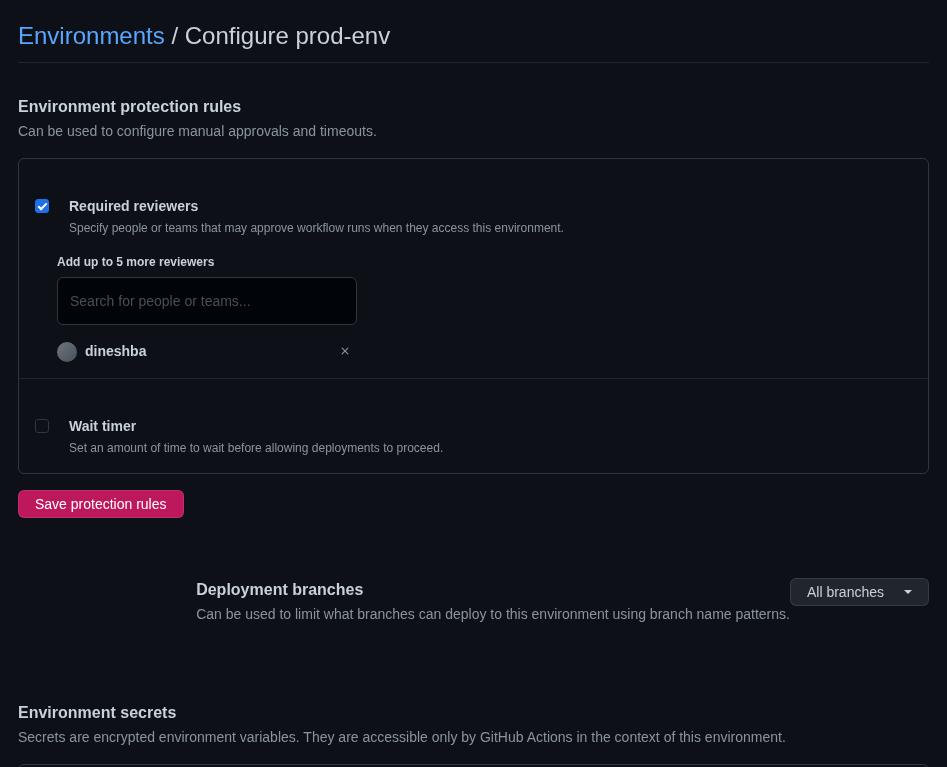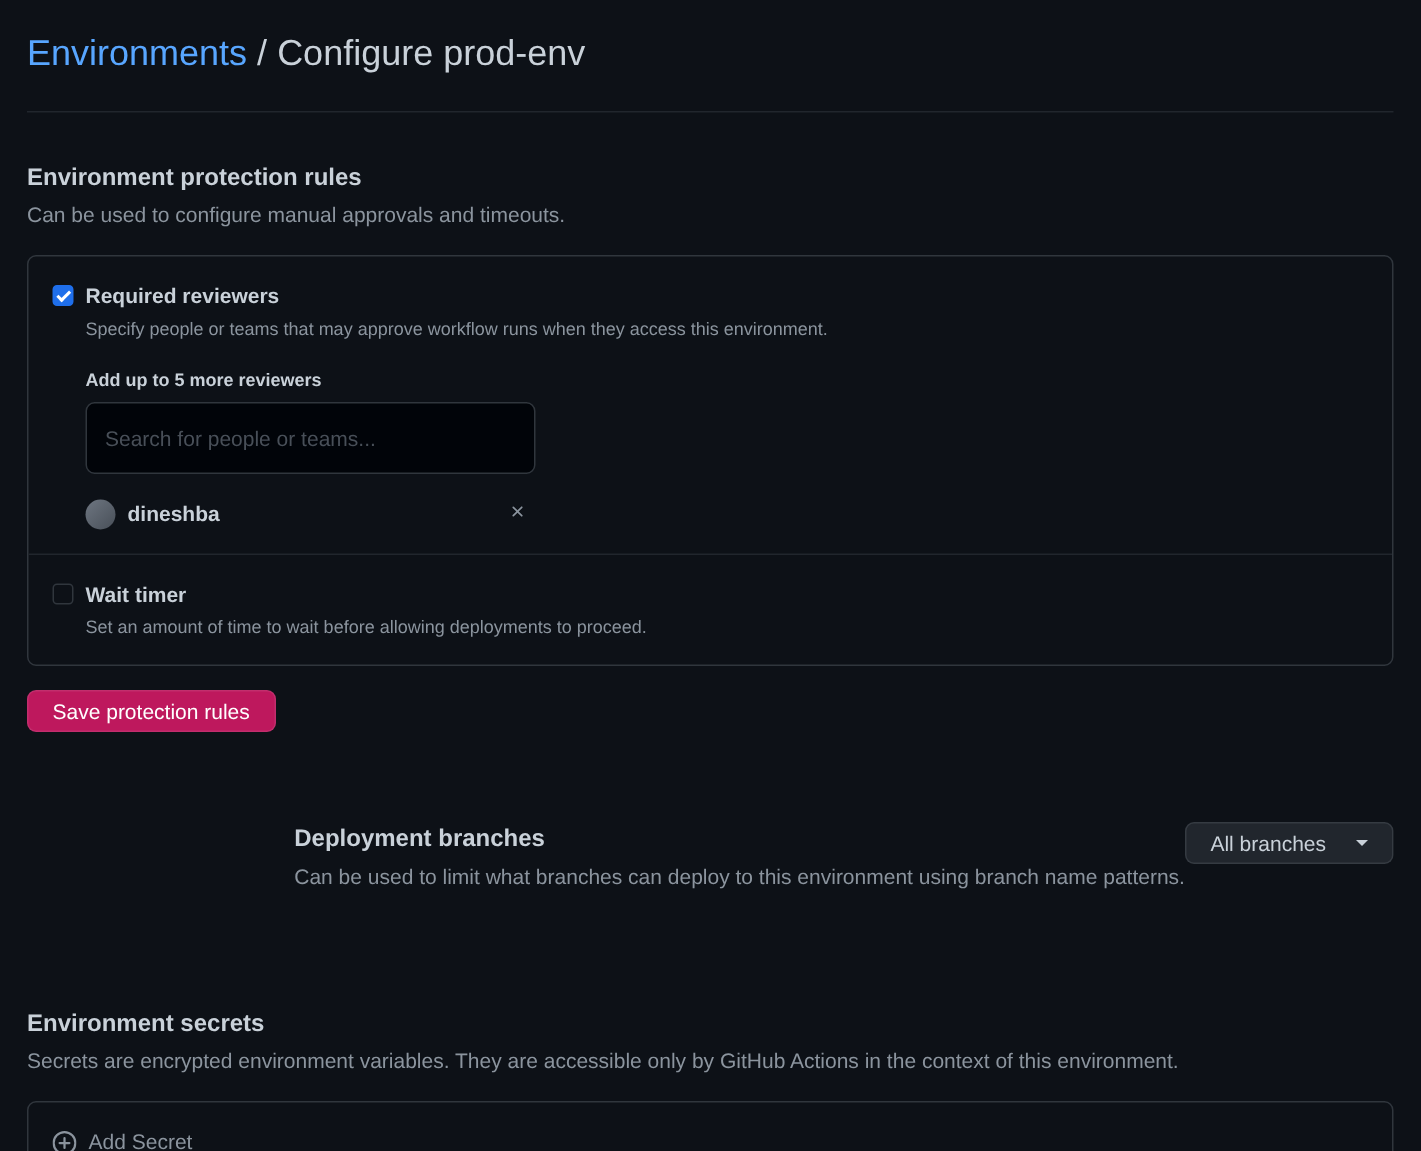--- a/index.html
+++ b/index.html
@@ -12,21 +12,21 @@
       color: #c9d1d9;
       font-family: -apple-system, BlinkMacSystemFont, "Segoe UI", Helvetica, Arial, sans-serif;
       font-size: 14px;
       line-height: 1.5;
       padding: 18px;
       width: 947px;
     }
     .breadcrumb {
       font-size: 24px;
       font-weight: 400;
-      padding-bottom: 20px;
+      padding-bottom: 8px;
       border-bottom: 1px solid #21262d;
       margin-bottom: 32px;
     }
     .breadcrumb a {
       color: #58a6ff;
       text-decoration: none;
     }
     .breadcrumb .sep {
       color: #c9d1d9;
     }
@@ -51,21 +51,22 @@
     .box-item {
       padding: 16px;
       border-bottom: 1px solid #21262d;
     }
     .box-item:last-child {
       border-bottom: none;
     }
     .checkbox-row {
       display: flex;
       align-items: flex-start;
-      gap: 8px;
+      gap: 20px;
+      margin-top: 21px;
     }
     .checkbox {
       width: 14px;
       height: 14px;
       border-radius: 3px;
       border: 1px solid #30363d;
       margin-top: 3px;
       flex-shrink: 0;
       position: relative;
       background: #0d1117;

